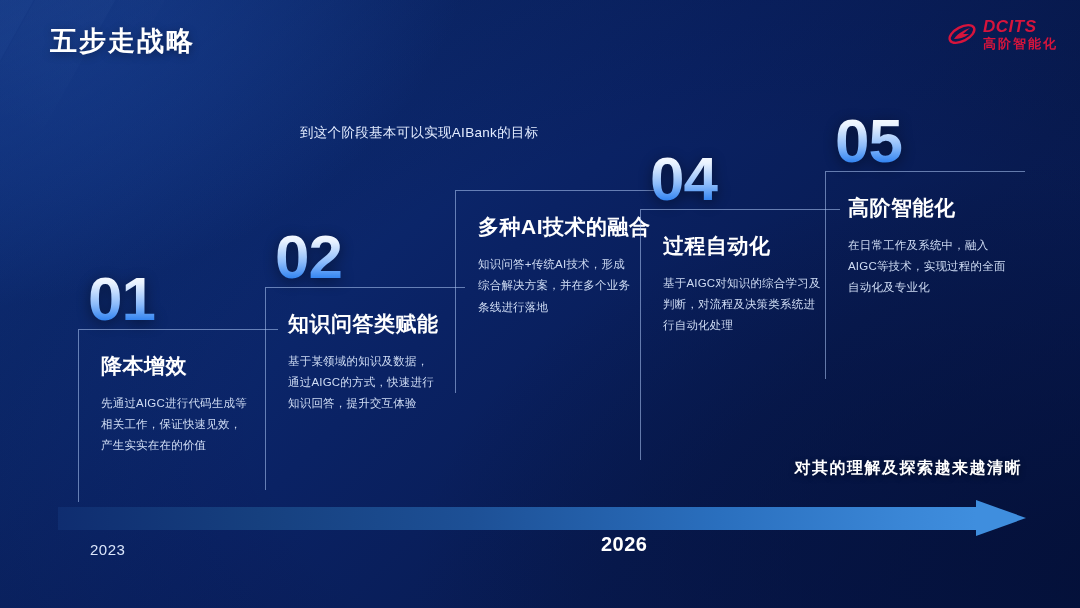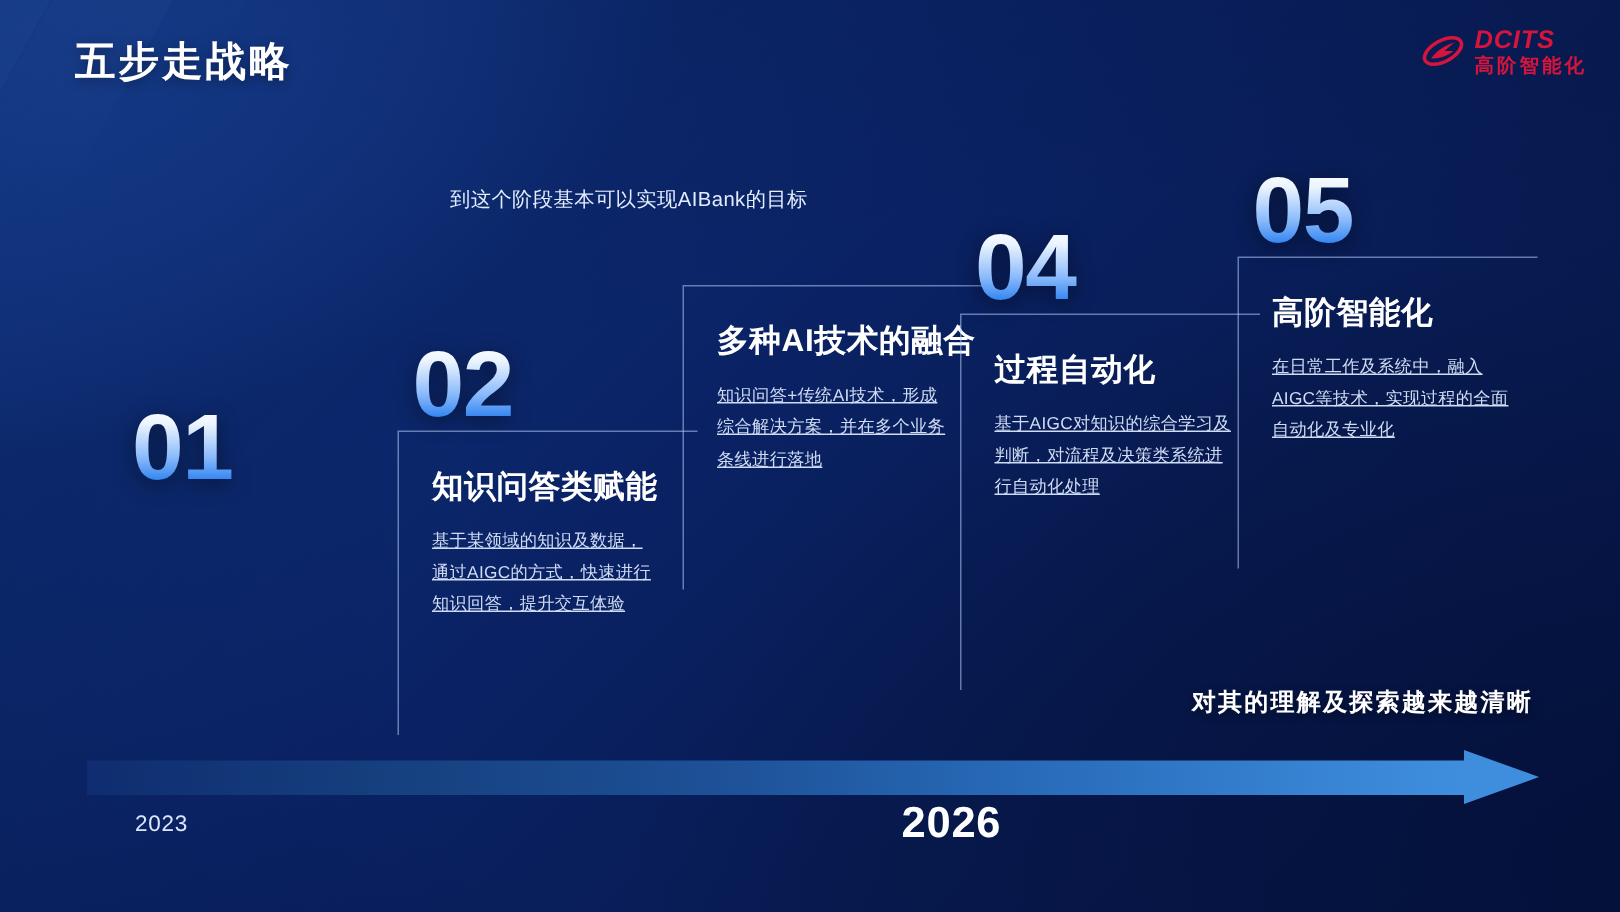--- a/index.html
+++ b/index.html
@@ -42,21 +42,21 @@
   .step{position:absolute;width:200px;}
   .num{font-size:62px;font-weight:bold;line-height:.95;letter-spacing:-1px;
     background:linear-gradient(180deg,#ffffff 4%,#eaf3ff 22%,#8dbcfb 58%,#2a7ff0 88%,#1b6ae0 100%);
     -webkit-background-clip:text;background-clip:text;color:transparent;
     -webkit-text-fill-color:transparent;
     filter:drop-shadow(0 3px 7px rgba(0,0,0,.45));
     margin-left:10px;}
   .box{position:relative;border-left:1.3px solid rgba(176,203,247,.55);
     border-top:1.3px solid rgba(176,203,247,.55);padding:22px 0 0 22px;}
   .s-title{font-size:21px;font-weight:bold;color:#ffffff;letter-spacing:.5px;}
-  .s-body{margin-top:13px;font-size:11.5px;line-height:1.85;color:#cfdcf4;letter-spacing:.2px;width:152px;text-decoration:underline;}
+  .s-body{margin-top:13px;font-size:11.5px;line-height:1.85;color:#cfdcf4;letter-spacing:.2px;width:152px;}
 
   
   #step1{left:78px;top:270px;}  #step1 .box{height:150px;}
   #step2{left:265px;top:228px;} #step2 .box{height:180px;}
   #step3{left:455px;top:190px;} #step3 .box{height:180px;}
   #step4{left:640px;top:150px;} #step4 .box{height:228px;}
   #step5{left:825px;top:112px;} #step5 .box{height:185px;}
   #step3 .s-body,#step4 .s-body,#step5 .s-body{width:158px;}
 
   
@@ -66,21 +66,21 @@
   
   .arrow{position:absolute;left:58px;top:500px;width:968px;height:36px;}
   .arrow-bar{position:absolute;left:0;top:7px;width:918px;height:23px;
     background:linear-gradient(90deg,#0f2d70 0%,#16407f 22%,#1d5096 45%,#2a6fbe 72%,#3a86d6 92%,#3f8ede 100%);}
   .arrow-head{position:absolute;right:0;top:0;width:0;height:0;
     border-top:18px solid transparent;border-bottom:18px solid transparent;
     border-left:50px solid #3f8ede;}
 
   
   .year-start{position:absolute;left:90px;top:541px;font-size:15px;color:#dbe6fb;letter-spacing:.5px;}
-  .year-end{position:absolute;left:601px;top:533px;font-size:29px;font-weight:bold;color:#ffffff;letter-spacing:.5px;}
+  .year-end{position:absolute;left:601px;top:533px;font-size:20px;font-weight:bold;color:#ffffff;letter-spacing:.5px;}
 </style>
 </head>
 <body>
 
 <div id="slide">
 
   <div class="stripes">
 
     <div class="stripe s2"></div>
     <div class="stripe s3"></div>
@@ -101,20 +101,24 @@
     <span class="logo-text">
       <div class="logo-en">DCITS</div>
       <div class="logo-cn">高阶智能化</div>
     </span>
   </div>
 
   <div class="annotation">到这个阶段基本可以实现AIBank的目标</div>
 
   <div class="step" id="step1">
     <div class="num">01</div>
+    <div class="box">
+      <div class="s-title">降本增效</div>
+      <div class="s-body">先通过AIGC进行代码生成等相关工作，保证快速见效，产生实实在在的价值</div>
+    </div>
   </div>
 
   <div class="step" id="step2">
     <div class="num">02</div>
     <div class="box">
       <div class="s-title">知识问答类赋能</div>
       <div class="s-body">基于某领域的知识及数据，通过AIGC的方式，快速进行知识回答，提升交互体验</div>
     </div>
   </div>
 

